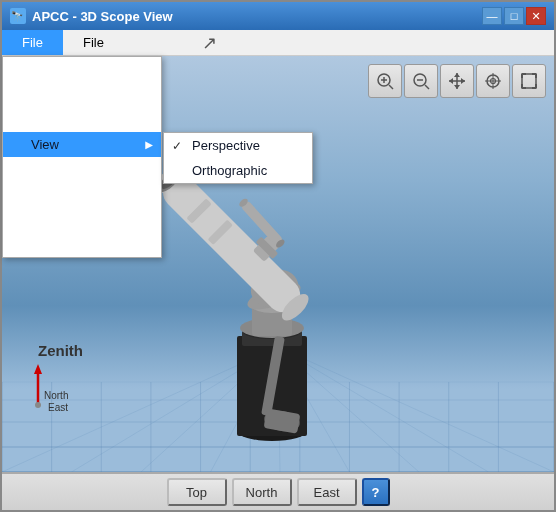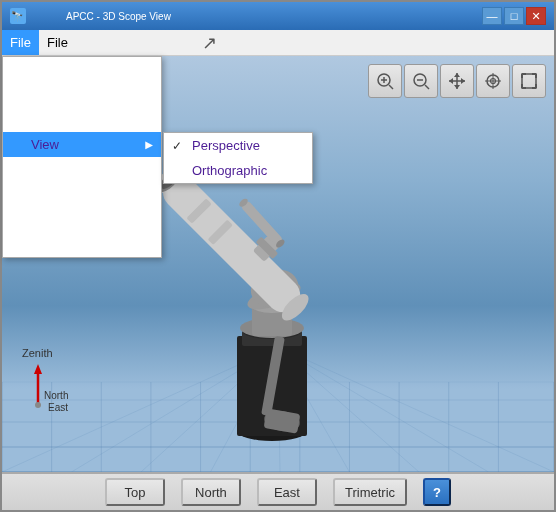--- a/index.html
+++ b/index.html
@@ -36,23 +36,22 @@
       background: #5aabf0;
       border-radius: 2px;
       display: flex;
       align-items: center;
       justify-content: center;
       font-size: 10px;
       font-weight: bold;
     }
     .title-text {
       flex: 1;
-      font-size: 10px;
-      font-weight: normal;
-      margin-left: 34px;
+      font-size: 13px;
+      font-weight: bold;
     }
     .title-buttons {
       display: flex;
       gap: 2px;
     }
     .title-btn {
       width: 20px;
       height: 18px;
       background: #5a9bd5;
       border: 1px solid #3a7ab5;
@@ -67,21 +66,21 @@
     .menubar {
       background: #f0f0f0;
       height: 26px;
       display: flex;
       align-items: stretch;
       border-bottom: 1px solid #ccc;
       flex-shrink: 0;
       position: relative;
     }
     .menu-item {
-      padding: 0 8px;
+      padding: 0 20px;
       display: flex;
       align-items: center;
       cursor: pointer;
       position: relative;
     }
     .menu-item:hover, .menu-item.active {
       background: #3399ff;
       color: white;
     }
     
@@ -177,21 +176,21 @@
       color: #555;
     }
     
     .bottom-nav {
       height: 38px;
       background: linear-gradient(to bottom, #e0e0e0, #d0d0d0);
       border-top: 2px solid #aaa;
       display: flex;
       align-items: center;
       justify-content: center;
-      gap: 16px;
+      gap: 5px;
       padding: 0 8px;
       flex-shrink: 0;
     }
     .nav-btn {
       height: 28px;
       min-width: 60px;
       background: linear-gradient(to bottom, #e8e8e8, #d4d4d4);
       border: 2px outset #bbb;
       border-radius: 3px;
       cursor: pointer;
@@ -241,21 +240,21 @@
       <div class="dropdown">
         <div class="dropdown-item has-check">
           <span>Open...</span>
         </div>
         <div class="dropdown-item has-check">
           <span>Save...</span>
         </div>
         <div class="dropdown-item has-check">
           <span>Save As...</span>
         </div>
-        <div class="dropdown-item has-check has-arrow active" style="background:#3399ff;color:#4c1d95;">
+        <div class="dropdown-item has-check has-arrow active" style="background:#3399ff;color:#0f172a;">
           <span>View</span>
 
           <div class="submenu">
             <div class="submenu-item checked">
               <span>Perspective</span>
             </div>
             <div class="submenu-item">
               <span>Orthographic</span>
             </div>
           </div>
@@ -407,21 +406,21 @@
           <line x1="16" y1="2" x2="16" y2="6" stroke="#555" stroke-width="2"></line>
           <line x1="2" y1="16" x2="6" y2="16" stroke="#555" stroke-width="2"></line>
           <line x1="2" y1="16" x2="2" y2="12" stroke="#555" stroke-width="2"></line>
           <line x1="16" y1="16" x2="12" y2="16" stroke="#555" stroke-width="2"></line>
           <line x1="16" y1="16" x2="16" y2="12" stroke="#555" stroke-width="2"></line>
         </svg>
       </div>
     </div>
 
     <div style="position:absolute;bottom:55px;left:18px;">
-      <span style="font-size:11px;color:#333;font-weight:normal;display:block;margin-left:2px;">Zenith</span>
+      <span style="font-size:15px;color:#333;font-weight:bold;display:block;margin-left:18px;">Zenith</span>
       <svg width="55" height="55" viewBox="0 0 55 55">
 
         <line x1="18" y1="45" x2="18" y2="12" stroke="#cc0000" stroke-width="2.5"></line>
         <polygon points="18,5 14,15 22,15" fill="#cc0000"></polygon>
 
         <circle cx="18" cy="46" r="3" fill="#888"></circle>
 
         <text x="24" y="40" font-size="10" fill="#333" font-family="sans-serif">North</text>
         <text x="28" y="52" font-size="10" fill="#333" font-family="sans-serif">East</text>
       </svg>
@@ -431,20 +430,17 @@
   <div class="bottom-nav">
     <button class="nav-btn">
       <span>Top</span>
     </button>
     <button class="nav-btn">
       <span>North</span>
     </button>
     <button class="nav-btn">
       <span>East</span>
     </button>
-    <button class="nav-btn">
-      <span>Trimetric</span>
-    </button>
     <button class="nav-btn help">
       <span>?</span>
     </button>
   </div>
 </div>
 
 </body></html>

